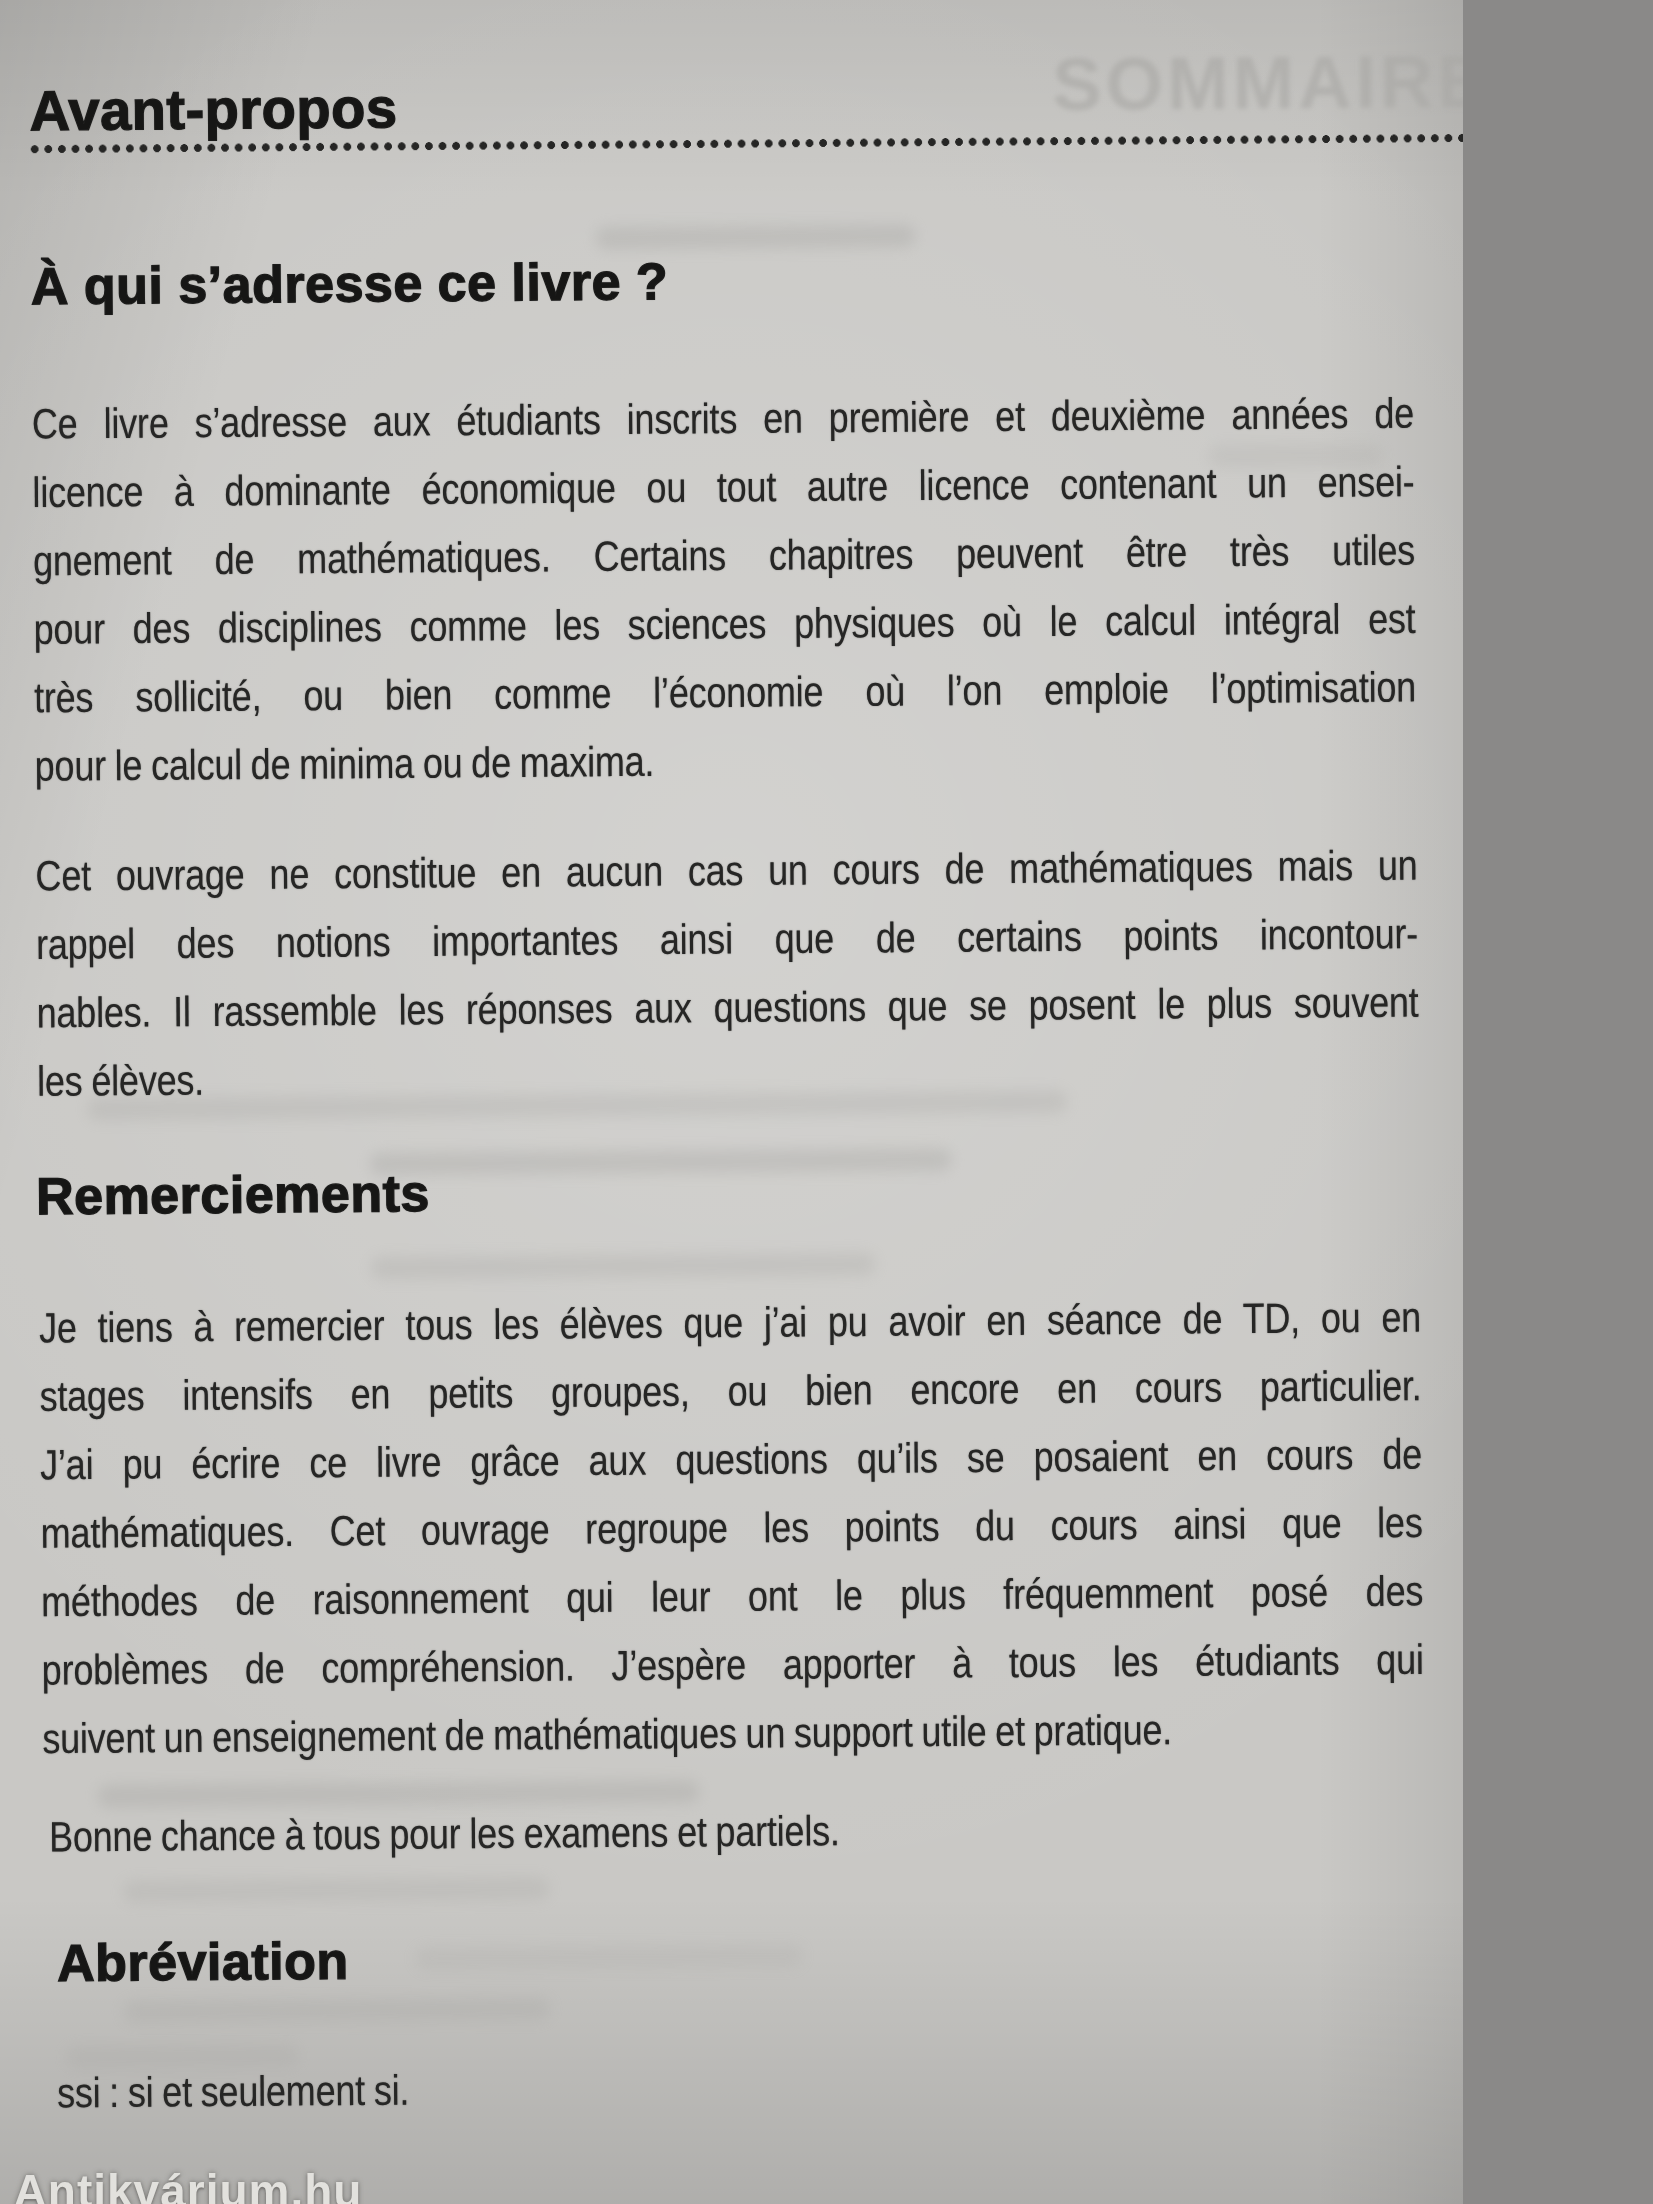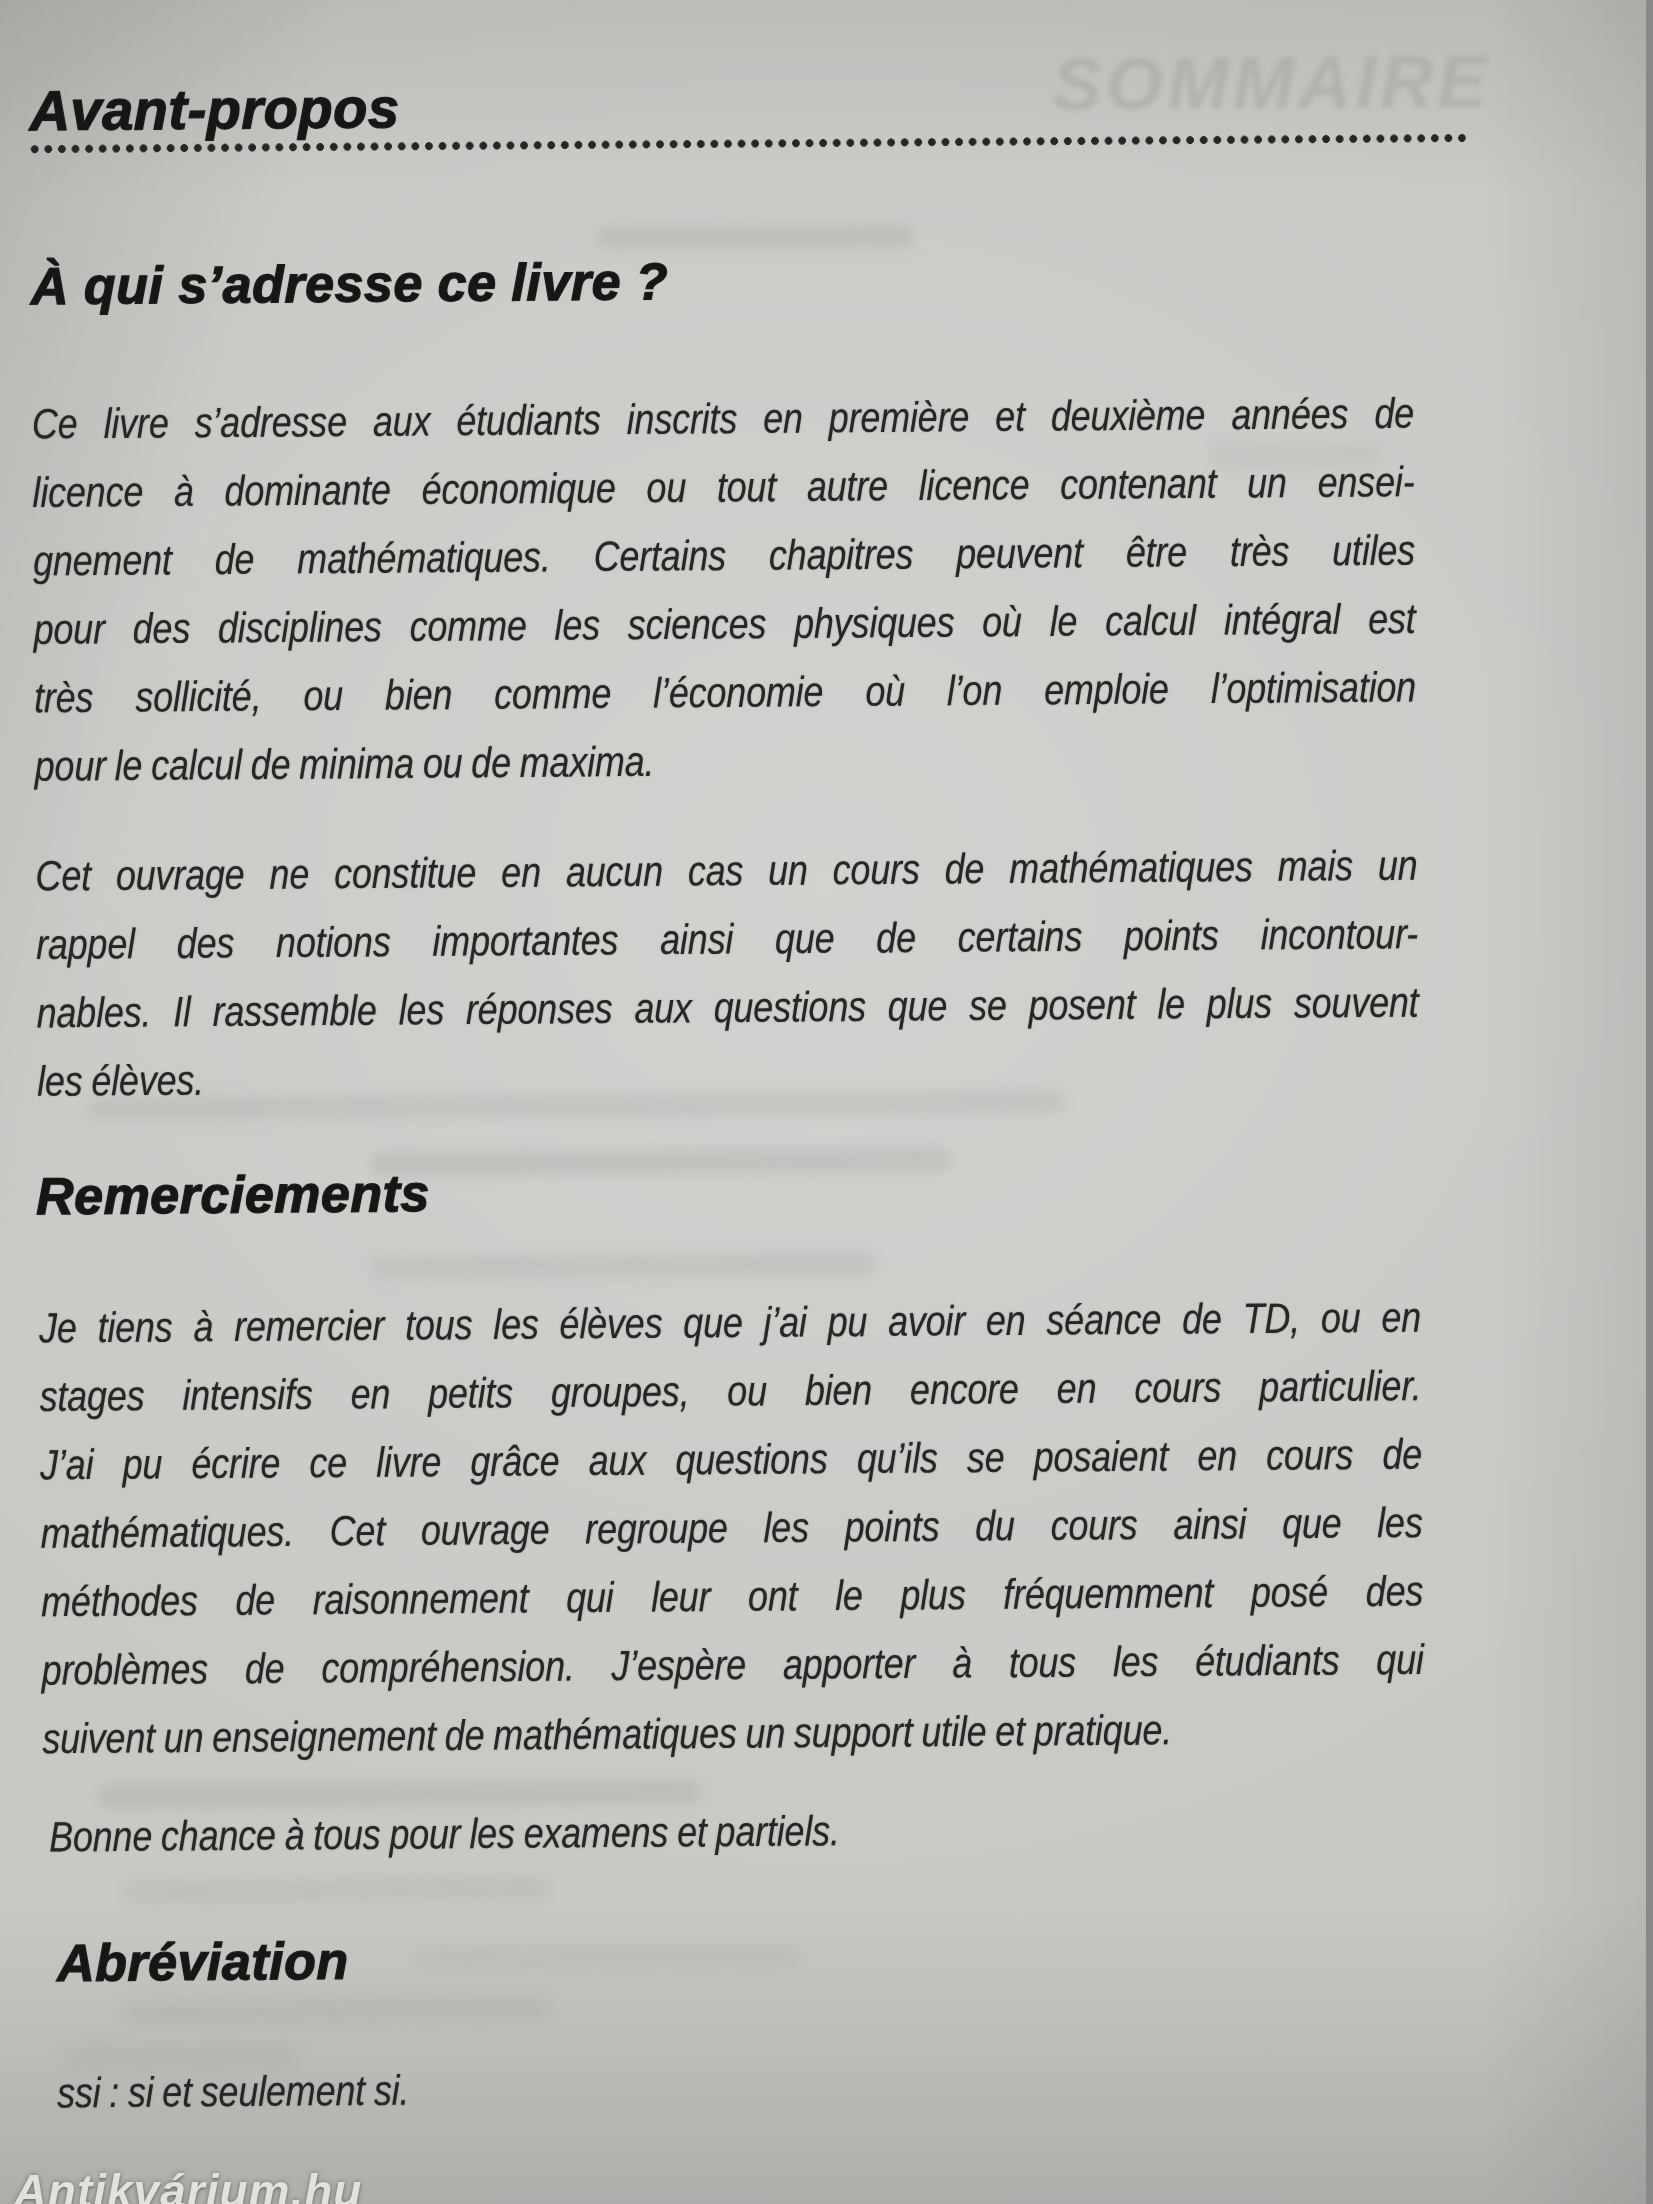--- a/index.html
+++ b/index.html
@@ -1,27 +1,26 @@
 <!DOCTYPE html>
 <html><head>
 <meta charset="utf-8">
 <style>
   html,body{margin:0;padding:0;background:#8a8988;}
   .photo{
     position:relative;
-    width:1646px;height:2205px;
+    width:1463px;height:2205px;
     overflow:hidden;
     background:
       radial-gradient(95% 65% at 50% 40%, rgba(255,255,255,0.18), rgba(255,255,255,0) 72%),
       linear-gradient(105deg, rgba(0,0,0,0.10), rgba(0,0,0,0) 16%),
       linear-gradient(180deg, rgba(0,0,0,0.07), rgba(0,0,0,0) 9%, rgba(0,0,0,0) 86%, rgba(0,0,0,0.13)),
       linear-gradient(270deg, rgba(0,0,0,0.08), rgba(0,0,0,0) 10%),
       #c9c8c5;
     font-family:"Liberation Sans", sans-serif;
-    font-style:italic;
   }
   .page-content{
     position:absolute;inset:0;
     transform:rotate(-0.45deg);
     transform-origin:58px 1067px;
   }
   
   .h-main, .h-sec{
     position:absolute;
     font-weight:700;

